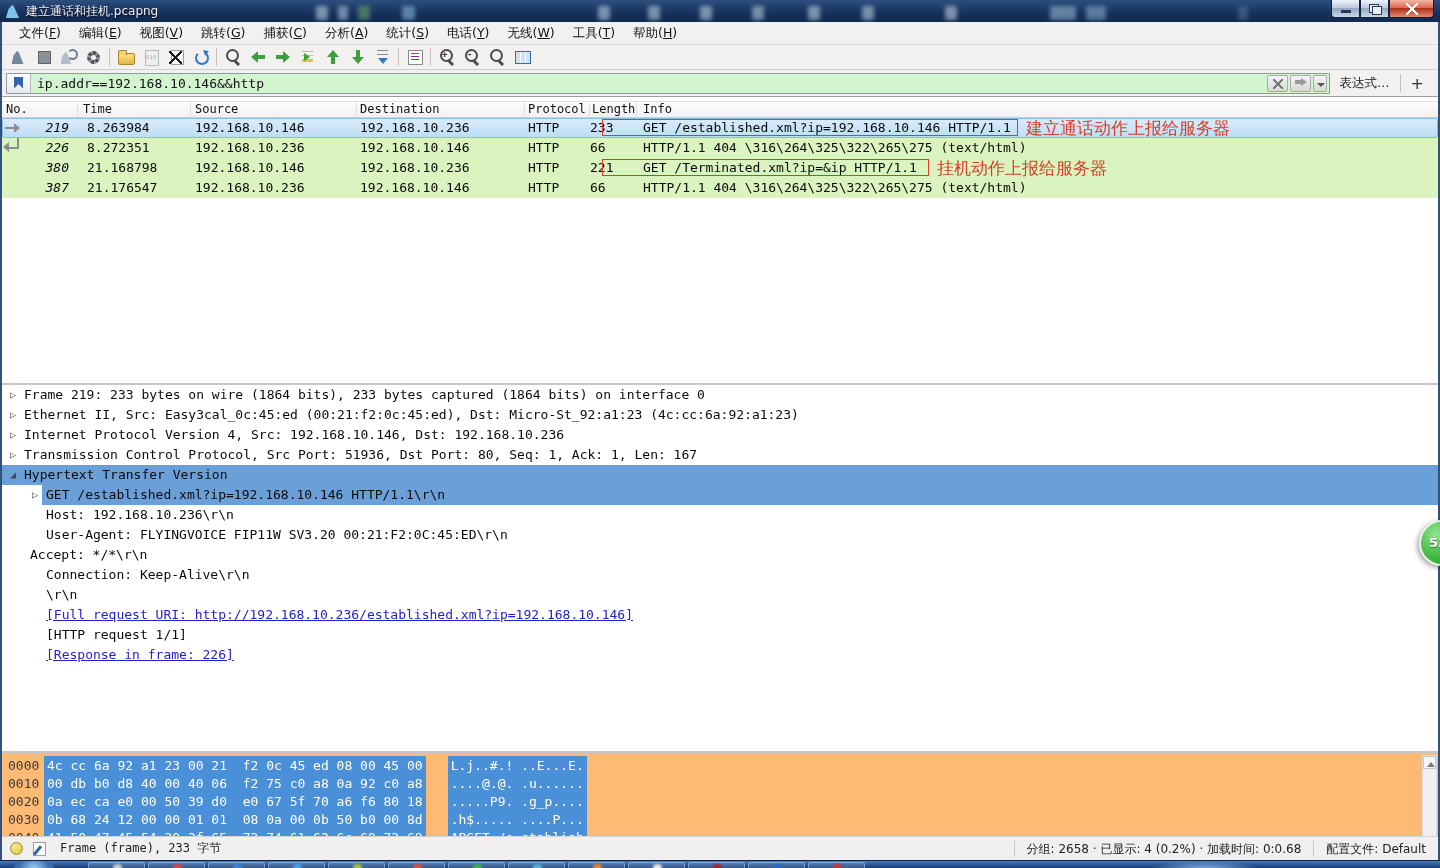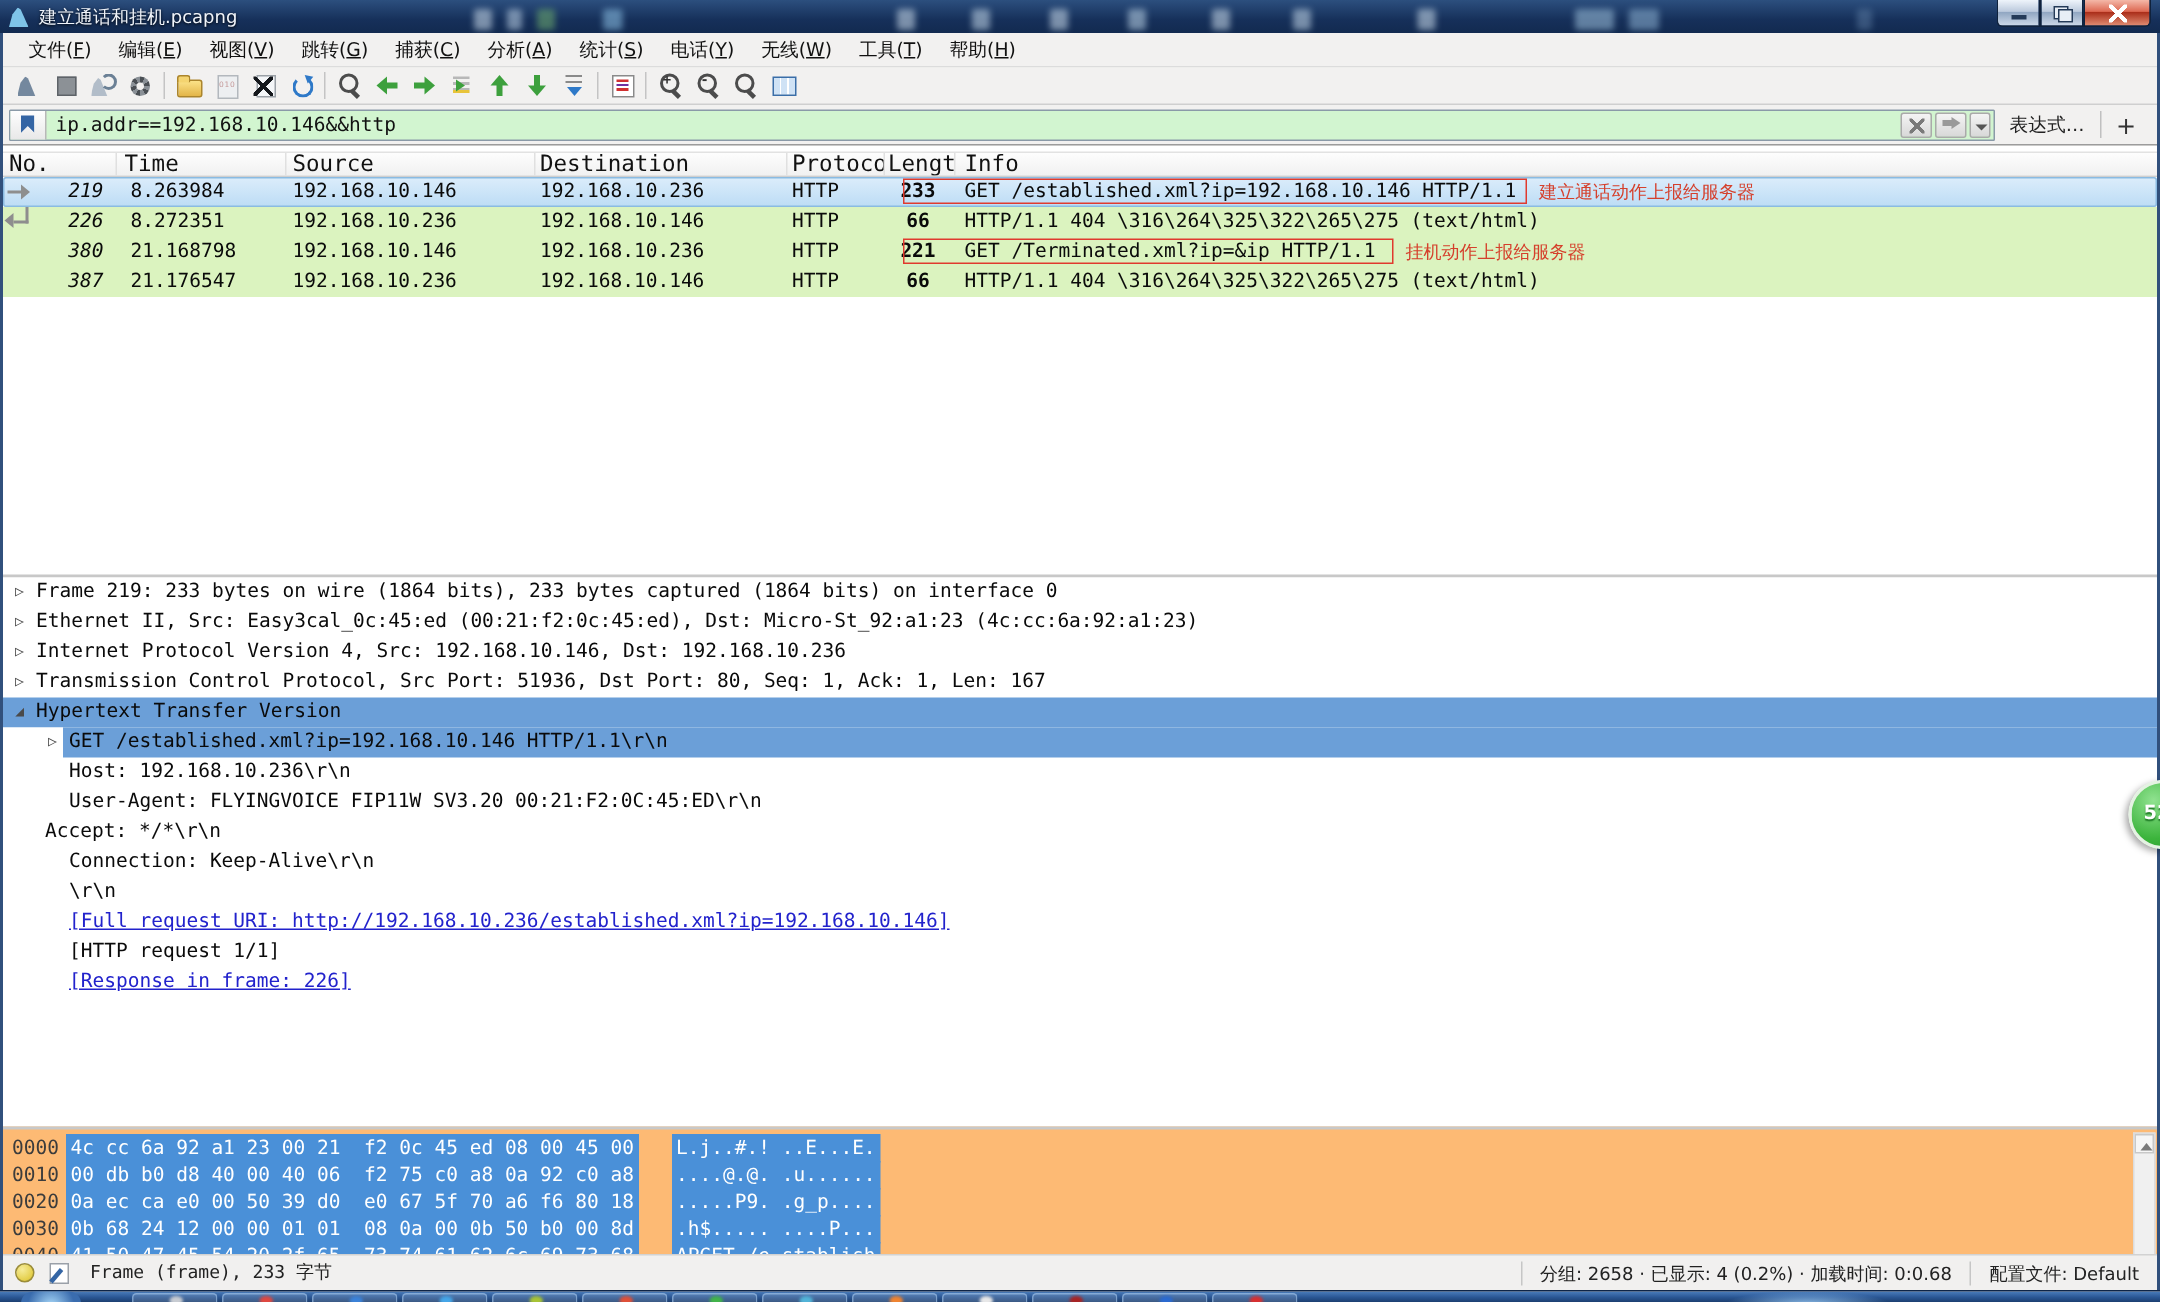--- a/index.html
+++ b/index.html
@@ -94,44 +94,44 @@
   #filter-apply::before{content:"";position:absolute;left:10px;top:2px;border-left:6px solid #9a9a9a;border-top:4px solid transparent;border-bottom:4px solid transparent;}
   #filter-drop{width:14px;}
   #filter-drop::after{content:"";position:absolute;left:3px;top:7px;border-top:4px solid #555;border-left:4px solid transparent;border-right:4px solid transparent;}
   #expr-label{font-size:12.5px;color:#222;padding:0 10px;}
   #fsep{width:1px;height:18px;background:#c0c0c0;}
   #add-filter{font-size:16px;color:#333;padding:0 10px;}
   
   #plist-pane{position:absolute;left:0;top:76px;width:100%;height:285px;background:#fff;}
   #plheader{position:absolute;left:0;top:3px;width:100%;height:17px;display:flex;
     background:linear-gradient(#fdfdfd,#f1f1f1);border-top:1px solid #e2e2e2;border-bottom:1px solid #cfcfcf;
-    font-family:"DejaVu Sans Mono",monospace;font-size:15px;color:#111;line-height:15px;}
+    font-family:"DejaVu Sans Mono",monospace;font-size:12px;color:#111;line-height:15px;}
   .hcell{border-right:1px solid #e0e0e0;overflow:hidden;white-space:nowrap;}
   .hc0{width:76px;padding-left:4px;} .hc1{width:113px;padding-left:5px;} .hc2{width:166px;padding-left:4px;}
   .hc3{width:168px;padding-left:3px;} .hc4{width:65px;padding-left:3px;} .hc5{width:47px;padding-left:2px;}
   .hc6{flex:1;padding-left:6px;border-right:none;}
   #plrows{position:absolute;left:0;top:20px;width:100%;}
   .plrow{position:relative;height:20px;display:flex;background:#dbf3bf;
     font-family:"DejaVu Sans Mono",monospace;font-size:13px;line-height:20px;color:#0a0a0a;white-space:nowrap;}
   .plrow.sel{background:linear-gradient(#dcedfb,#bcdcf5);box-shadow:inset 0 0 0 1px #8abbe2;border-radius:2px;}
   .cell{overflow:hidden;}
   .ind{width:20px;position:relative;}
   .c-no{width:56px;text-align:right;padding-right:9px;font-style:italic;}
   .c-time{width:113px;padding-left:9px;}
   .c-src{width:166px;padding-left:4px;}
   .c-dst{width:168px;padding-left:3px;}
   .c-proto{width:65px;padding-left:3px;}
-  .c-len{width:47px;text-align:center;padding-right:3px;font-weight:bold;}
+  .c-len{width:47px;text-align:left;padding-right:3px;}
   .c-info{flex:1;padding-left:6px;}
   .mk-req::before{content:"";position:absolute;left:3px;top:9px;width:10px;height:2px;background:#8e8e8e;}
   .mk-req::after{content:"";position:absolute;left:12px;top:5px;border-left:6px solid #8e8e8e;border-top:5px solid transparent;border-bottom:5px solid transparent;}
   .mk-resp::before{content:"";position:absolute;left:7px;top:-1px;width:8px;height:10px;border-right:2px solid #8e8e8e;border-bottom:2px solid #8e8e8e;}
   .mk-resp::after{content:"";position:absolute;left:1px;top:4px;border-right:6px solid #8e8e8e;border-top:5px solid transparent;border-bottom:5px solid transparent;}
   .redbox{position:absolute;left:600px;top:1px;height:17px;border:1px solid #e03a2e;}
-  .rednote{position:absolute;top:0;height:36px;line-height:20px;color:#d5402c;font-family:"DejaVu Sans",sans-serif;font-size:12px;}
+  .rednote{position:absolute;top:0;height:36px;line-height:20px;color:#d5402c;font-family:"DejaVu Sans",sans-serif;font-size:17px;}
   
   .splitter{position:absolute;left:0;width:100%;height:2px;background:#c8c8c8;}
   
   #detail-pane{position:absolute;left:0;top:363px;width:100%;height:364px;background:#fff;overflow:hidden;}
   .dline{position:relative;height:20px;line-height:20px;font-family:"DejaVu Sans Mono",monospace;font-size:13px;color:#0a0a0a;white-space:pre;}
   .dline .exp{position:absolute;top:0;font-size:10px;color:#4a4a4a;}
   .dline .dtext{display:inline-block;}
   .dline.hl-full{background:#6b9fd8;}
   .dline.hl-text{background:linear-gradient(to right,#fff 40px,#6b9fd8 40px);}
   .dline.link .dtext{color:#2222cc;text-decoration:underline;}

